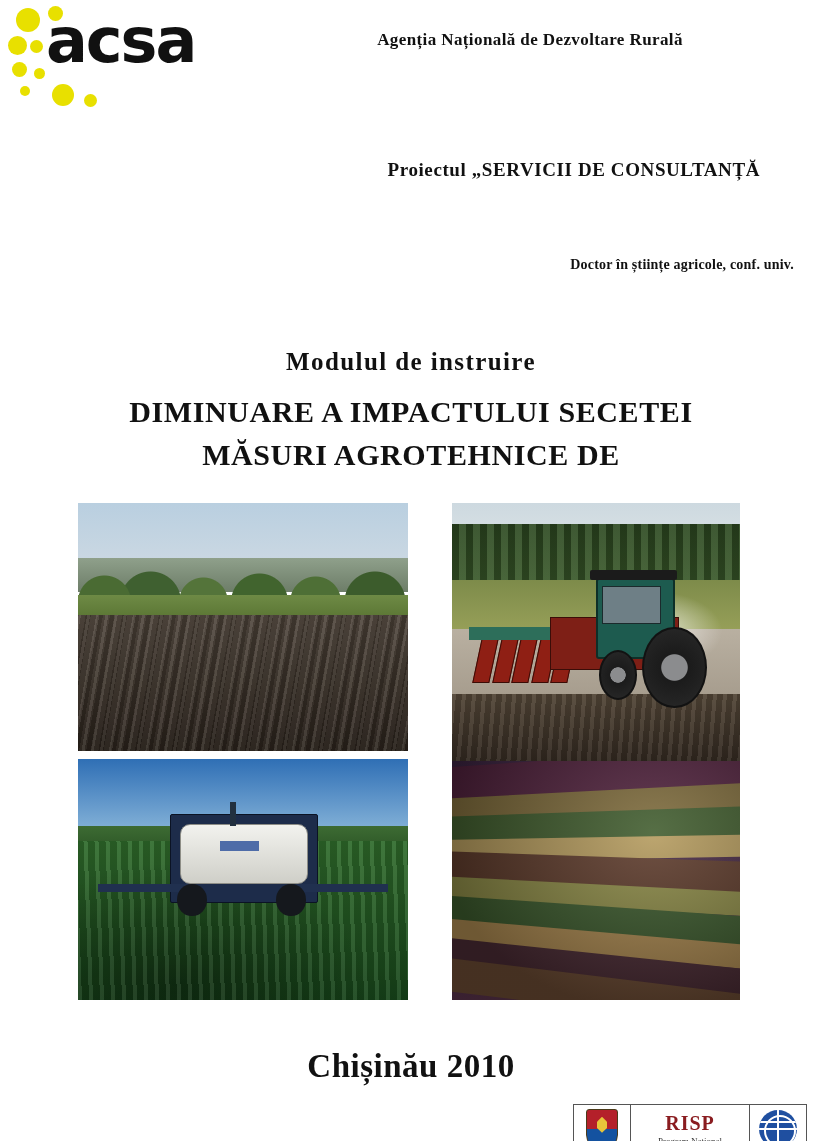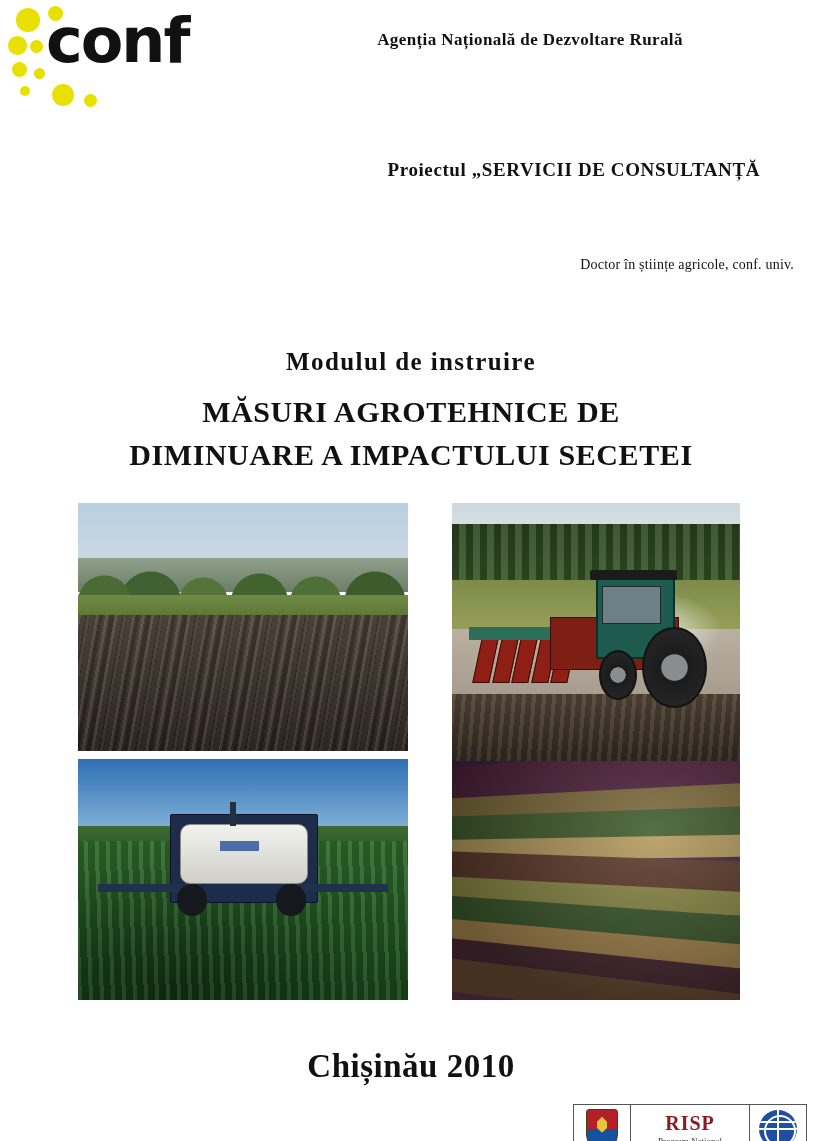--- a/index.html
+++ b/index.html
@@ -79,21 +79,21 @@
     text-align: right;
   }
   .author .name {
     font-weight: bold;
     font-size: 16px;
     color: #111111;
     letter-spacing: 0.3px;
     line-height: 22px;
   }
   .author .degree {
-    font-weight: normal;
+    font-weight: bold;
     font-size: 14px;
     color: #111111;
     letter-spacing: 0.2px;
     line-height: 20px;
   }
 
   
   .module-label {
     position: absolute;
     left: 0;
@@ -359,37 +359,37 @@
 <div class="logo-block">
   <span class="logo-dot" style="left:8px;  top:2px;  width:24px; height:24px;"></span>
   <span class="logo-dot" style="left:40px; top:0px;  width:15px; height:15px;"></span>
   <span class="logo-dot" style="left:0px;  top:30px; width:19px; height:19px;"></span>
   <span class="logo-dot" style="left:22px; top:34px; width:13px; height:13px;"></span>
   <span class="logo-dot" style="left:4px;  top:56px; width:15px; height:15px;"></span>
   <span class="logo-dot" style="left:26px; top:62px; width:11px; height:11px;"></span>
   <span class="logo-dot" style="left:44px; top:78px; width:22px; height:22px;"></span>
   <span class="logo-dot" style="left:76px; top:88px; width:13px; height:13px;"></span>
   <span class="logo-dot" style="left:12px; top:80px; width:10px; height:10px;"></span>
-  <span class="logo-word">conf</span>
+  <span class="logo-word">acsa</span>
 </div>
 
 <div class="agency-line">Agenția Națională de Dezvoltare Rurală</div>
 
 <div class="project">
   <div>Proiectul „SERVICII DE CONSULTANȚĂ</div>
 </div>
 
 <div class="author">
   <div class="degree">Doctor în științe agricole, conf. univ.</div>
 </div>
 
 <div class="module-label">Modulul de instruire</div>
 <div class="main-title">
+  <div>DIMINUARE A IMPACTULUI SECETEI</div>
   <div>MĂSURI AGROTEHNICE DE</div>
-  <div>DIMINUARE A IMPACTULUI SECETEI</div>
 </div>
 
 <div class="photos">
 
   <div class="ph ph-tl">
     <div class="p1-sky"></div>
     <div class="p1-hill"></div>
     <div class="p1-trees"></div>
     <div class="p1-grass"></div>
     <div class="p1-soil"></div>

